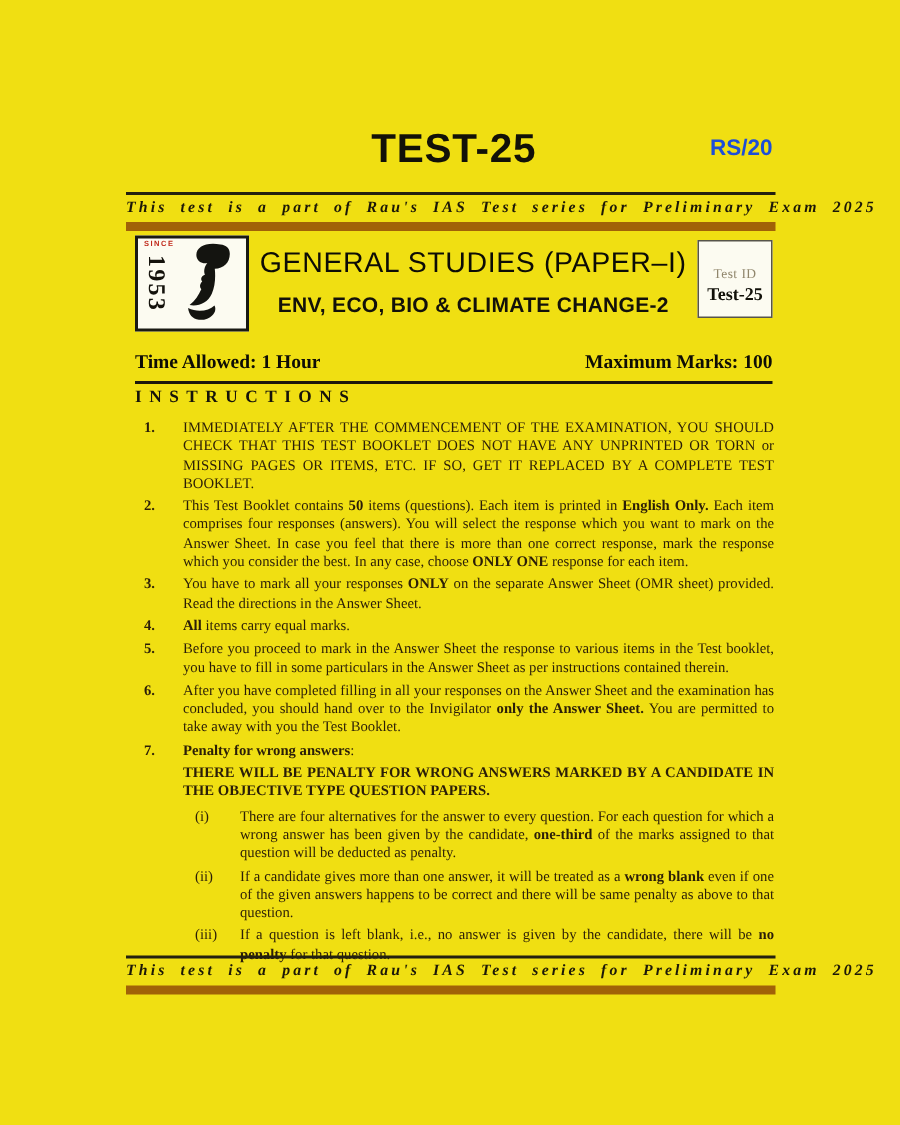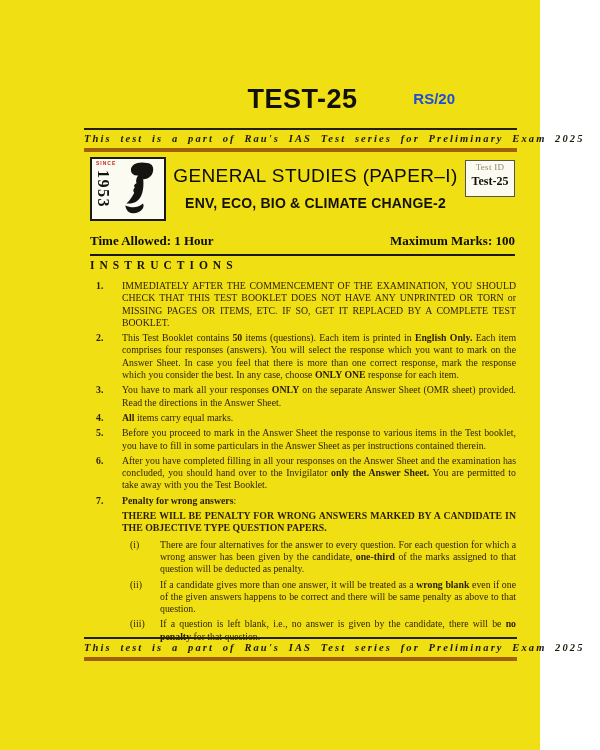--- a/index.html
+++ b/index.html
@@ -3,21 +3,21 @@
 <meta charset="utf-8">
 <style>
   html, body { margin: 0; padding: 0; }
   body {
     width: 600px; height: 750px;
     font-family: "Liberation Serif", serif;
     overflow: hidden;
   }
   .page {
     position: absolute; inset: 0;
-    width: 540px; height: 750px;
+    width: 600px; height: 750px;
     background: #f0df12;
   }
 
   
   .test-code {
     position: absolute; top: 84px; left: 90px; width: 425px;
     text-align: center;
     font-family: "Liberation Sans", sans-serif;
     font-weight: bold; font-size: 27px; letter-spacing: 0.5px;
     color: #121108;
@@ -26,21 +26,21 @@
     position: absolute; top: 90px; right: 85px;
     font-family: "Liberation Sans", sans-serif;
     font-weight: bold; font-size: 15px;
     color: #1d4ed8;
   }
 
   
   .banner {
     position: absolute; left: 84px; width: 433px;
     border-top: 2px solid #23200f;
-    border-bottom: 4px solid #a16207;
+    border-bottom: 6px solid #a16207;
     padding: 3px 0 4px 0;
     text-align: center;
     font-family: "Liberation Serif", serif;
     font-style: italic; font-weight: bold;
     font-size: 10.5px; letter-spacing: 2.1px; word-spacing: 4px;
     color: #1c1808;
     white-space: nowrap;
   }
   .banner.top { top: 128px; }
   .banner.bottom { top: 637px; }
@@ -84,21 +84,21 @@
   .sub-title {
     font-family: "Liberation Sans", sans-serif;
     font-weight: bold; font-size: 14px; letter-spacing: 0.2px;
     color: #13110a; margin-top: 8px; text-align: center;
   }
 
   .testid-box {
     width: 48px; height: 34px; flex: none; margin-top: 3px;
     background: #fcfbf1;
     border: 1.5px solid #57544a;
-    text-align: center; padding-top: 1px;
+    text-align: center; padding-top: 16px;
   }
   .testid-label {
     font-family: "Liberation Serif", serif;
     font-size: 9px; color: #90866c; letter-spacing: 0.3px;
   }
   .testid-value {
     font-family: "Liberation Serif", serif;
     font-weight: bold; font-size: 12px; color: #111009; margin-top: 2px;
   }
 

